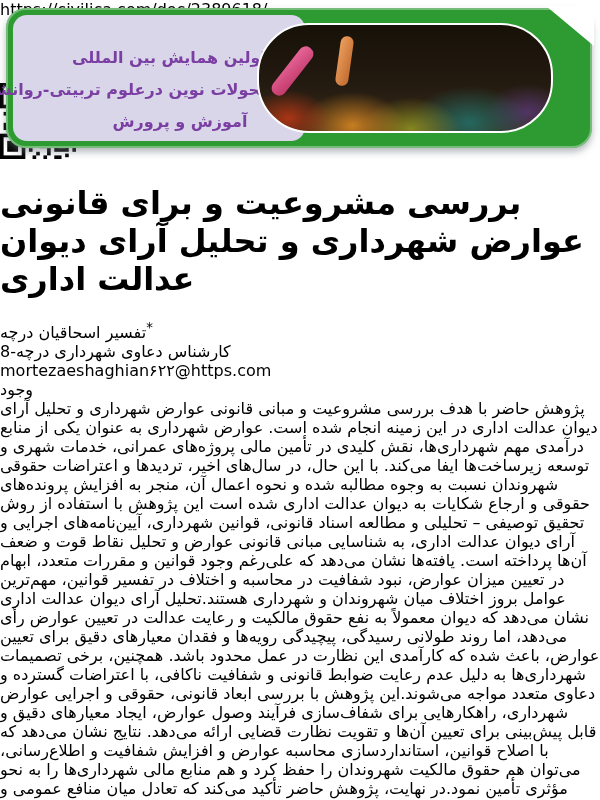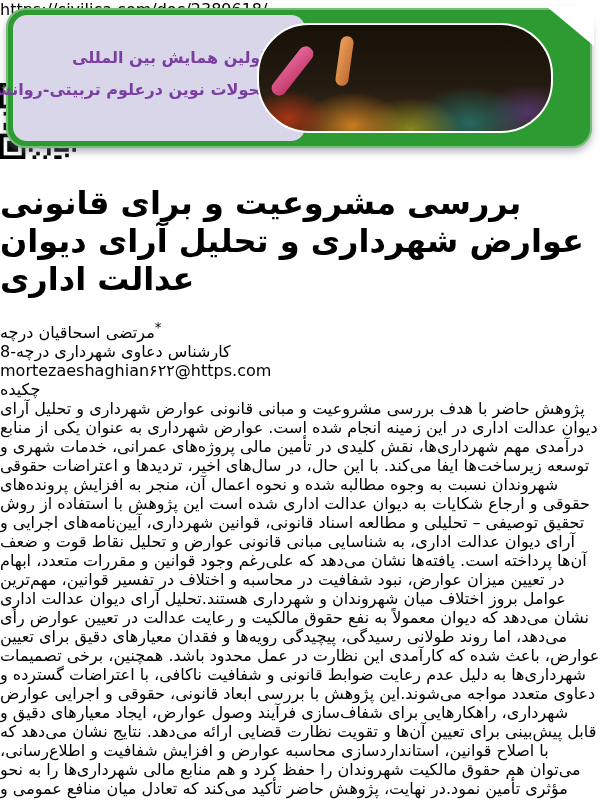--- a/index.html
+++ b/index.html
@@ -101,20 +101,21 @@
 </style>
 </head>
 <body>
 
 <div class="banner">
   <div class="lavender"></div>
 
   <div class="conf-text">
     <span class="line">اولین همایش بین المللی</span>
     <span class="line">تحولات نوین درعلوم تربیتی-روانشناسی</span>
+    <span class="line">آموزش و پرورش</span>
   </div>
 
   <div class="photo">
     <div class="chalk chalk-pink"></div>
     <div class="chalk chalk-orange"></div>
     <div class="chalk chalk-yellow"></div>
     <div class="chalk chalk-green"></div>
     <div class="chalk chalk-teal"></div>
     <div class="chalk chalk-purple"></div>
   </div>
@@ -207,22 +208,22 @@
         <rect x="80" y="68" width="4" height="8"></rect>
       <rect x="60" y="80" width="8" height="4"></rect>
         <rect x="72" y="78" width="4" height="4"></rect>
     </g>
   </svg>
 </div>
 
 <h1 class="title">بررسی مشروعیت و برای قانونی عوارض شهرداری و تحلیل آرای دیوان عدالت اداری</h1>
 
 <div class="author-line">
-  <span>مرتضی اسحاقیان درچه</span><sup>*</sup>
+  <span>تفسیر اسحاقیان درچه</span><sup>*</sup>
 </div>
 
 <div class="affiliation">8-کارشناس دعاوی شهرداری درچه</div>
 
 <div class="email">mortezaeshaghian۶۲۲@https.com</div>
 
-<div class="abstract-heading">چکیده</div>
+<div class="abstract-heading">وجود</div>
 
 <div class="abstract-body">پژوهش حاضر با هدف بررسی مشروعیت و مبانی قانونی عوارض شهرداری و تحلیل آرای دیوان عدالت اداری در این زمینه انجام شده است. عوارض شهرداری به عنوان یکی از منابع درآمدی مهم شهرداری‌ها، نقش کلیدی در تأمین مالی پروژه‌های عمرانی، خدمات شهری و توسعه زیرساخت‌ها ایفا می‌کند. با این حال، در سال‌های اخیر، تردیدها و اعتراضات حقوقی شهروندان نسبت به وجوه مطالبه شده و نحوه اعمال آن، منجر به افزایش پرونده‌های حقوقی و ارجاع شکایات به دیوان عدالت اداری شده است این پژوهش با استفاده از روش تحقیق توصیفی – تحلیلی و مطالعه اسناد قانونی، قوانین شهرداری، آیین‌نامه‌های اجرایی و آرای دیوان عدالت اداری، به شناسایی مبانی قانونی عوارض و تحلیل نقاط قوت و ضعف آن‌ها پرداخته است. یافته‌ها نشان می‌دهد که علی‌رغم وجود قوانین و مقررات متعدد، ابهام در تعیین میزان عوارض، نبود شفافیت در محاسبه و اختلاف در تفسیر قوانین، مهم‌ترین عوامل بروز اختلاف میان شهروندان و شهرداری هستند.تحلیل آرای دیوان عدالت اداری نشان می‌دهد که دیوان معمولاً به نفع حقوق مالکیت و رعایت عدالت در تعیین عوارض رأی می‌دهد، اما روند طولانی رسیدگی، پیچیدگی رویه‌ها و فقدان معیارهای دقیق برای تعیین عوارض، باعث شده که کارآمدی این نظارت در عمل محدود باشد. همچنین، برخی تصمیمات شهرداری‌ها به دلیل عدم رعایت ضوابط قانونی و شفافیت ناکافی، با اعتراضات گسترده و دعاوی متعدد مواجه می‌شوند.این پژوهش با بررسی ابعاد قانونی، حقوقی و اجرایی عوارض شهرداری، راهکارهایی برای شفاف‌سازی فرآیند وصول عوارض، ایجاد معیارهای دقیق و قابل پیش‌بینی برای تعیین آن‌ها و تقویت نظارت قضایی ارائه می‌دهد. نتایج نشان می‌دهد که با اصلاح قوانین، استانداردسازی محاسبه عوارض و افزایش شفافیت و اطلاع‌رسانی، می‌توان هم حقوق مالکیت شهروندان را حفظ کرد و هم منابع مالی شهرداری‌ها را به نحو مؤثری تأمین نمود.در نهایت، پژوهش حاضر تأکید می‌کند که تعادل میان منافع عمومی و حقوق مالکیت خصوصی، کلید حل اختلافات ناشی از وصول عوارض شهرداری و بهبود کارآمدی مدیریت شهری است</div>
 
 </body></html>

